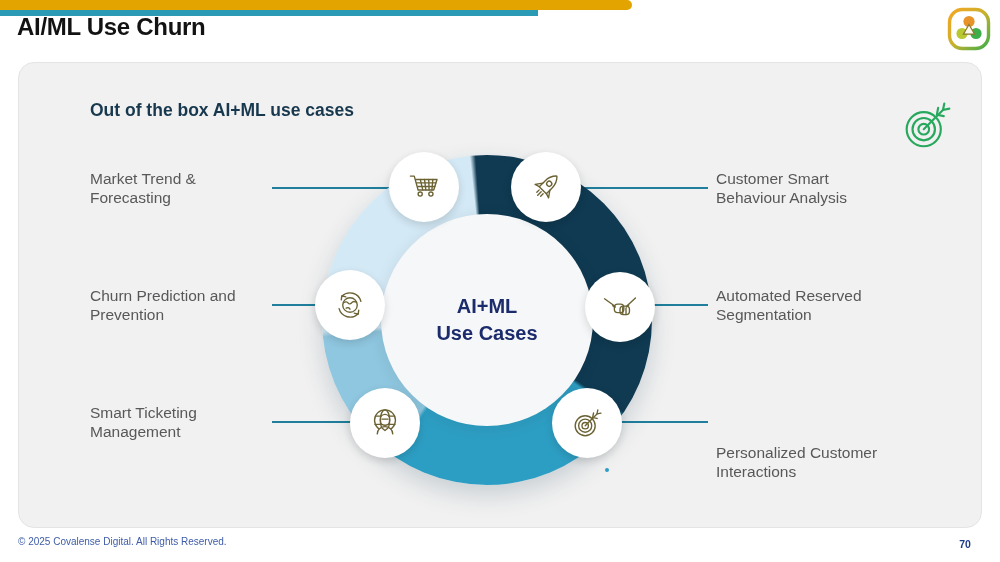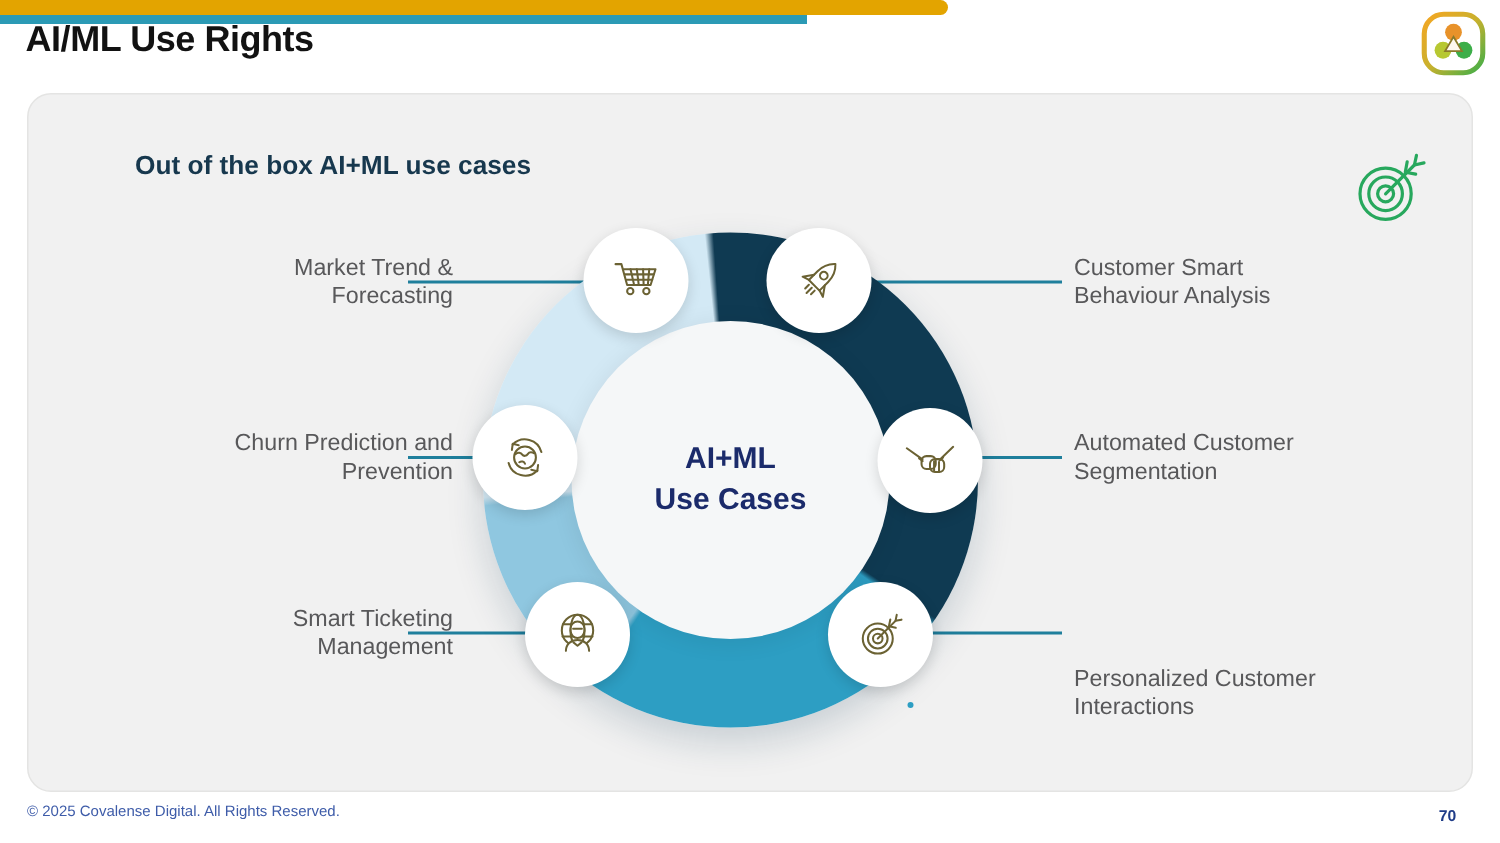--- a/index.html
+++ b/index.html
@@ -18,39 +18,39 @@
         background:conic-gradient(#0F3A52 0deg 124deg,#2D9EC3 126deg 214deg,#8FC7E0 216deg 264deg,#D3E9F5 266deg 354deg,#0F3A52 356deg 360deg);
         box-shadow:0 10px 24px rgba(15,58,82,.18);}
   .ring-hole{left:381px;top:214px;width:212px;height:212px;border-radius:50%;
         background:#F5F7F8;box-shadow:0 2px 16px rgba(0,0,0,.08);
         display:flex;flex-direction:column;align-items:center;justify-content:center;}
   .center-txt{font-size:20px;font-weight:800;color:#1B2B6B;line-height:1.35;text-align:center;}
   .conn{height:2px;background:#1F7F9C;}
   .icon-circle{width:70px;height:70px;border-radius:50%;background:#ffffff;
         box-shadow:0 3px 9px rgba(0,0,0,.14);display:flex;align-items:center;justify-content:center;}
   .lbl{font-size:15.5px;color:#58585A;line-height:1.25;white-space:pre-line;}
-  .lbl-left{left:102px;width:200px;text-align:right;}
+  .lbl-left{left:90px;width:200px;}
   .lbl-right{left:716px;width:230px;}
   .footer-copy{left:18px;top:536px;font-size:10px;font-weight:500;color:#3E5CA9;}
   .page-num{left:948px;top:538px;width:34px;text-align:center;font-size:10.5px;font-weight:700;color:#1F3C88;}
   .deco-dot{left:605px;top:468px;width:4px;height:4px;border-radius:50%;background:#2D9EC3;}
   svg{display:block;}
   .oline{stroke:#6B6233;stroke-width:1.5;fill:none;stroke-linecap:round;stroke-linejoin:round;}
   .ofill{fill:#ffffff;stroke:#6B6233;stroke-width:1.5;stroke-linecap:round;stroke-linejoin:round;}
   .gline{stroke:#27A85D;stroke-width:2;fill:none;stroke-linecap:round;stroke-linejoin:round;}
 </style>
 </head>
 <body>
 
 <div id="stage">
 
   <div class="abs bar-yellow"></div>
   <div class="abs bar-teal"></div>
 
-  <div class="abs page-title">AI/ML Use Rights</div>
+  <div class="abs page-title">AI/ML Use Churn</div>
 
   <div class="abs logo">
     <svg width="44" height="44" viewBox="0 0 44 44">
       <defs>
         <linearGradient id="lg" x1="0" y1="0" x2="1" y2="1">
           <stop offset="0" stop-color="#F5A623"></stop>
             <stop offset="0.5" stop-color="#C8B12E"></stop>
             <stop offset="1" stop-color="#3DAE49"></stop>
         </linearGradient>
       </defs>
@@ -159,21 +159,21 @@
       </svg>
     </span>
   </div>
 
   <div class="abs lbl lbl-left" style="top:169px;">Market Trend &amp;
 Forecasting</div>
   <div class="abs lbl lbl-right" style="top:169px;">Customer Smart
 Behaviour Analysis</div>
   <div class="abs lbl lbl-left" style="top:286px;">Churn Prediction and
 Prevention</div>
-  <div class="abs lbl lbl-right" style="top:286px;">Automated Customer
+  <div class="abs lbl lbl-right" style="top:286px;">Automated Reserved
 Segmentation</div>
   <div class="abs lbl lbl-left" style="top:403px;">Smart Ticketing
 Management</div>
   <div class="abs lbl lbl-right" style="top:403px;margin-top:40px;">Personalized Customer
 Interactions</div>
 
   <div class="abs deco-dot"></div>
 
   <div class="abs footer-copy">© 2025 Covalense Digital. All Rights Reserved.</div>
   <div class="abs page-num">70</div>

